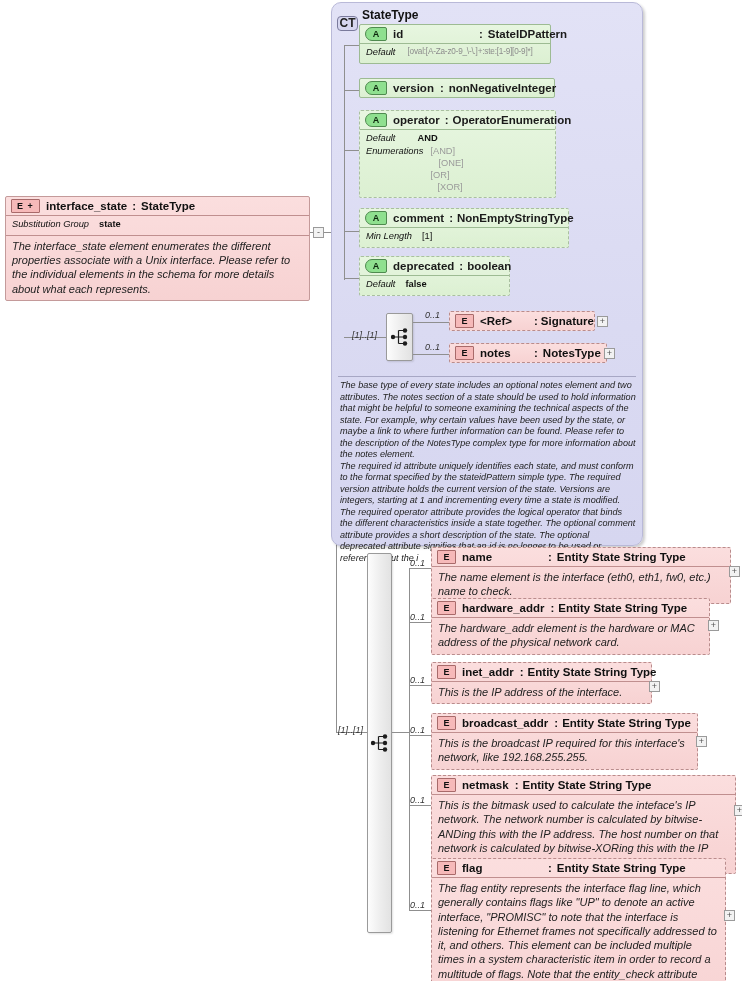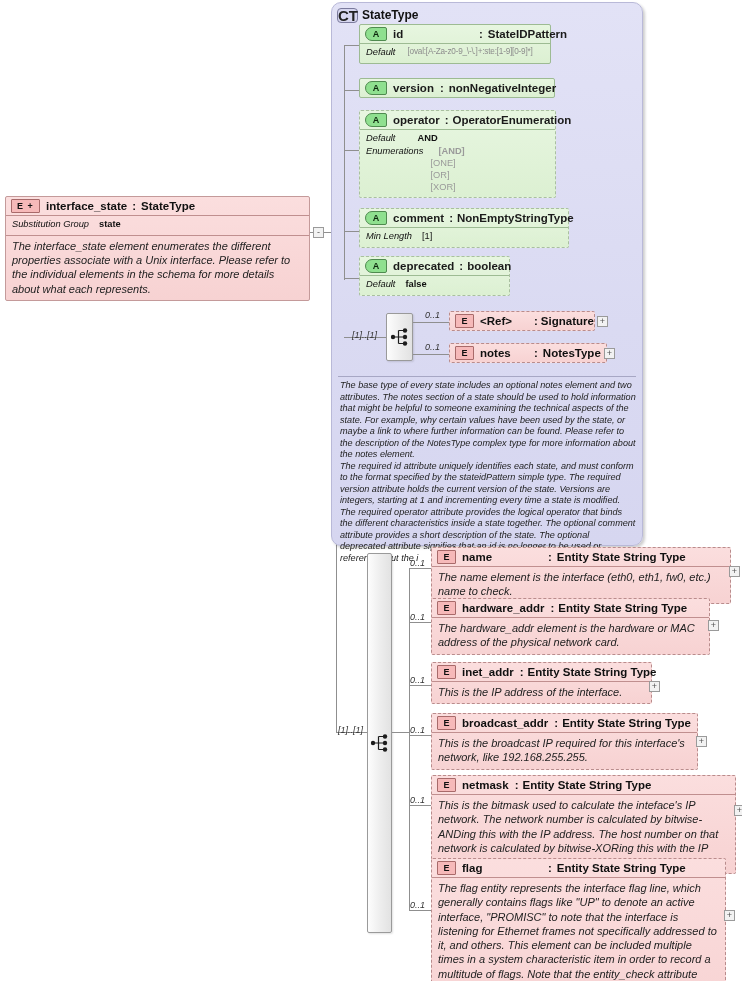--- a/index.html
+++ b/index.html
@@ -74,21 +74,21 @@
     text-align:center;
     font-size:9px;
     line-height:12px;
     height:14px;
     margin-right:6px;
     flex:0 0 auto;
   }
   .badge.ct-badge{
     width:21px;height:15px;line-height:13px;
     background:#d6d6ef;border:1px solid #7a7a9c;border-radius:4px;
-    position:absolute;left:5px;top:5px;font-size:15px;color:#222;
+    position:absolute;left:5px;top:13px;font-size:12px;color:#222;
   }
   .badge.e{
     width:19px;background:#f6b9b9;border:1px solid #a86a6a;color:#111;
     border-radius:1px;
   }
   .badge.eplus{
     width:29px;background:#f6b9b9;border:1px solid #a86a6a;color:#111;
     border-radius:1px;letter-spacing:1px;
   }
   .badge.a{
@@ -209,24 +209,24 @@
     <span class="tp">OperatorEnumeration</span>
   </div>
   <div class="body">
     <div class="prow">
       <span class="plabel">Default</span>
       <span class="pval" style="font-weight:bold;margin-left:22px;">AND</span>
     </div>
     <div class="prow" style="margin-top:1px;">
       <span class="plabel">Enumerations</span>
       <span style="margin-left:7px;">
-        <span class="pval dim" style="display:block;margin-left:8px;font-weight:bold;">[AND]</span>
-        <span class="pval dim" style="display:block;margin-left:0;">[ONE]</span>
+        <span class="pval dim" style="display:block;margin-left:0;">[AND]</span>
+        <span class="pval dim" style="display:block;margin-left:8px;">[ONE]</span>
         <span class="pval dim" style="display:block;margin-left:0;">[OR]</span>
-        <span class="pval dim" style="display:block;margin-left:0;">[XOR]</span>
+        <span class="pval dim" style="display:block;margin-left:6px;text-align:center;">[XOR]</span>
       </span>
     </div>
   </div>
 </div>
 
 <div class="node attr dashed" style="left:359px;top:208px;width:210px;">
   <div class="hdr">
     <span class="badge a">A</span>
     <span class="nm">comment</span>
     <span class="sep" style="margin:0 4px 0 5px;">:</span>

